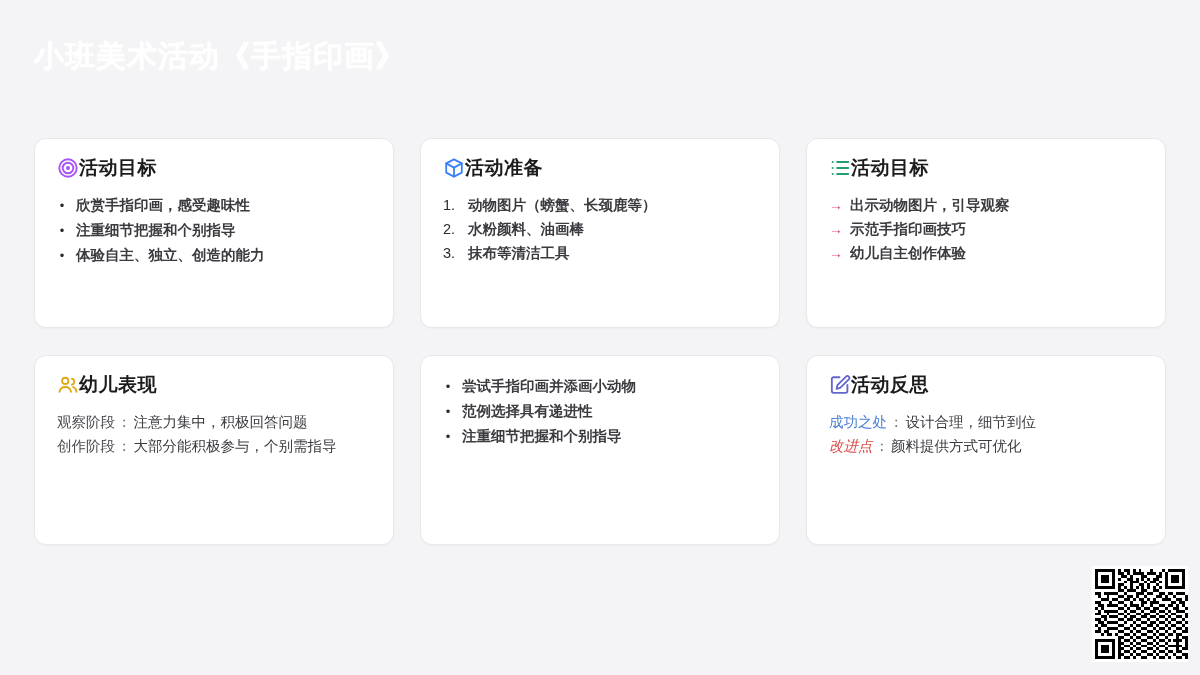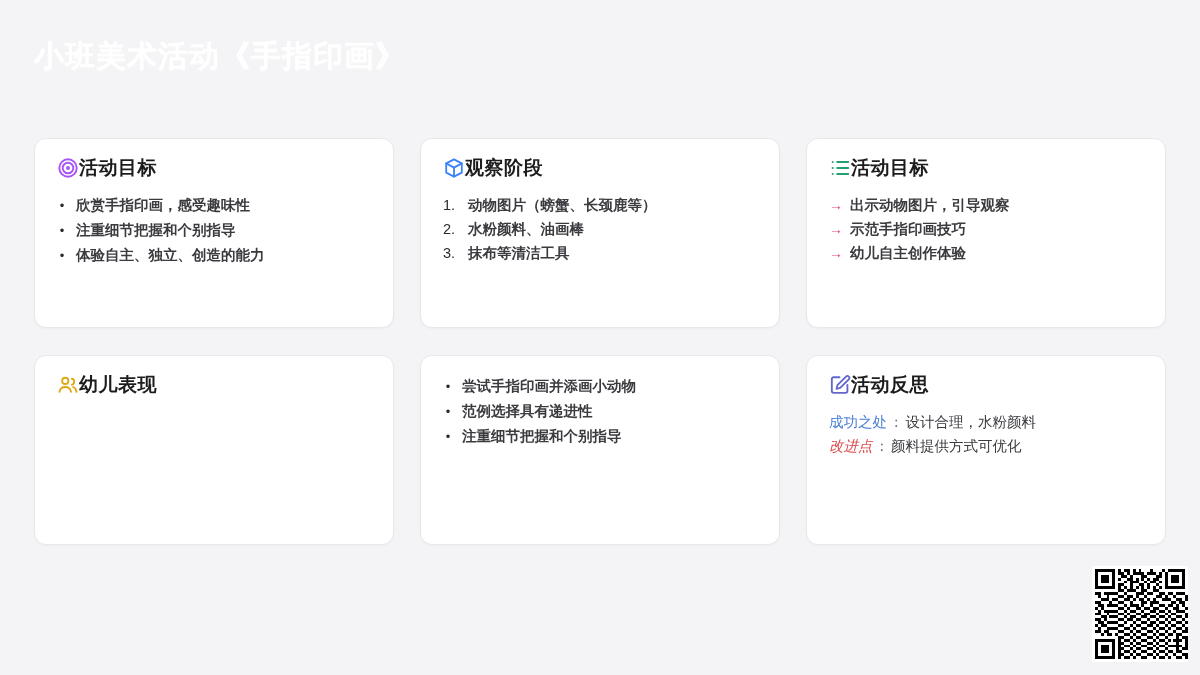--- a/index.html
+++ b/index.html
@@ -174,21 +174,21 @@
 
   <div class="card">
     <div class="card-head">
       <span class="card-icon">
         <svg width="22" height="22" viewBox="0 0 24 24" fill="none" stroke="#3b82f6" stroke-width="2" stroke-linejoin="round" stroke-linecap="round">
           <path d="M12 2.6 20.5 7v10L12 21.4 3.5 17V7z"></path>
           <path d="M3.5 7 12 11.6 20.5 7"></path>
           <path d="M12 11.6V21.4"></path>
         </svg>
       </span>
-      <span class="card-title">观察阶段</span>
+      <span class="card-title">活动准备</span>
     </div>
     <ul class="body-list">
       <li>
         <span class="num-marker">1.</span>
         <span class="li-text">动物图片（螃蟹、长颈鹿等）</span>
       </li>
       <li>
         <span class="num-marker">2.</span>
         <span class="li-text">水粉颜料、油画棒</span>
       </li>
@@ -234,20 +234,28 @@
       <span class="card-icon">
         <svg width="22" height="22" viewBox="0 0 24 24" fill="none" stroke="#e0a813" stroke-width="2" stroke-linecap="round" stroke-linejoin="round">
           <circle cx="9" cy="7.5" r="3.4"></circle>
           <path d="M2.7 19.5a6.4 6.4 0 0 1 12.6 0"></path>
           <path d="M16.2 5.1a3.4 3.4 0 0 1 0 6.6"></path>
           <path d="M17.6 14.2a6.2 6.2 0 0 1 3.7 5.3"></path>
         </svg>
       </span>
       <span class="card-title">幼儿表现</span>
     </div>
+    <div class="kv-list">
+      <div class="kv-row">
+        <span class="kv-label plain">观察阶段</span><span class="kv-sep">：</span><span class="kv-value">注意力集中，积极回答问题</span>
+      </div>
+      <div class="kv-row">
+        <span class="kv-label plain">创作阶段</span><span class="kv-sep">：</span><span class="kv-value">大部分能积极参与，个别需指导</span>
+      </div>
+    </div>
   </div>
 
   <div class="card">
     <ul class="body-list">
       <li>
         <span class="bullet-dot">•</span>
         <span class="li-text">尝试手指印画并添画小动物</span>
       </li>
       <li>
         <span class="bullet-dot">•</span>
@@ -265,21 +273,21 @@
       <span class="card-icon">
         <svg width="22" height="22" viewBox="0 0 24 24" fill="none" stroke="#6366cf" stroke-width="2" stroke-linecap="round" stroke-linejoin="round">
           <path d="M11.5 3.5H5A1.9 1.9 0 0 0 3.1 5.4v13.2A1.9 1.9 0 0 0 5 20.5h13.2a1.9 1.9 0 0 0 1.9-1.9V12"></path>
           <path d="M18.6 2.8a2.1 2.1 0 0 1 3 3L12.2 15.2l-4 1 1-4z"></path>
         </svg>
       </span>
       <span class="card-title">活动反思</span>
     </div>
     <div class="kv-list">
       <div class="kv-row">
-        <span class="kv-label pos">成功之处</span><span class="kv-sep">：</span><span class="kv-value">设计合理，水粉颜料</span>
+        <span class="kv-label pos">成功之处</span><span class="kv-sep">：</span><span class="kv-value">设计合理，细节到位</span>
       </div>
       <div class="kv-row">
         <span class="kv-label neg">改进点</span><span class="kv-sep">：</span><span class="kv-value">颜料提供方式可优化</span>
       </div>
     </div>
   </div>
 
 </div>
 
 <div class="qr">

